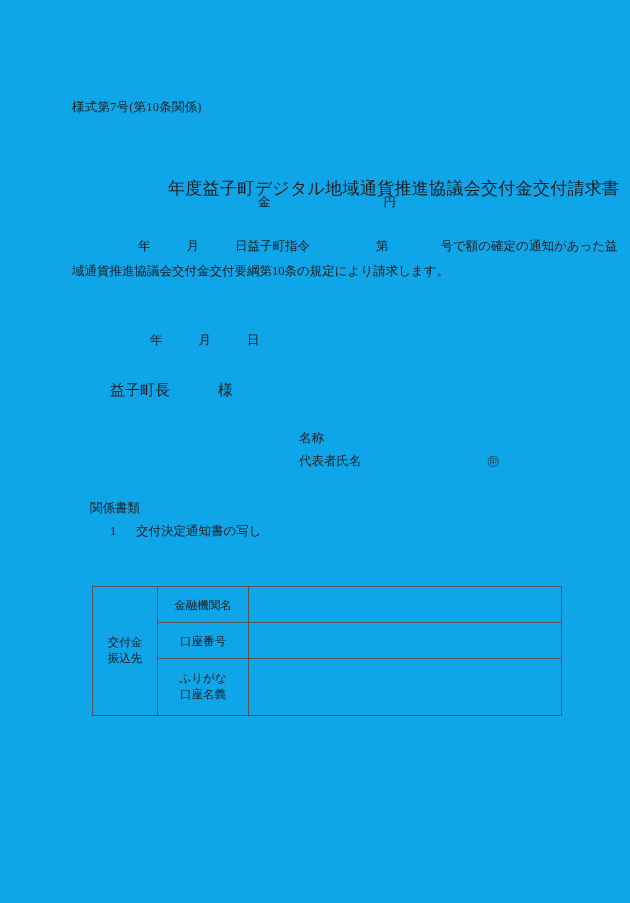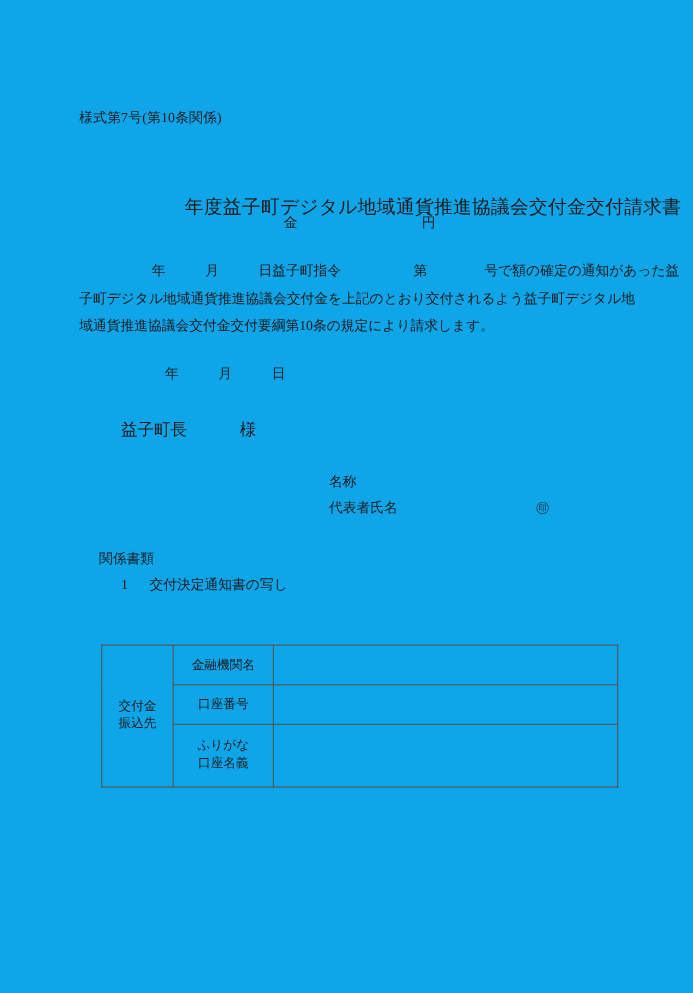--- a/index.html
+++ b/index.html
@@ -163,21 +163,20 @@
   <div class="doc-title">年度益子町デジタル地域通貨推進協議会交付金交付請求書</div>
 
   <div class="amount-row">
     <span>金</span><span class="gap-amount"></span><span>円</span>
   </div>
 
   <div class="body-para">
     <span class="ln">
       <span class="indent-1"></span><span>年</span><span class="gap-lg"></span><span>月</span><span class="gap-lg"></span><span>日益子町指令</span><span class="gap-xl"></span><span>第</span><span class="gap-num"></span><span>号で額の確定の通知があった益</span>
     </span>
-    <span class="ln">子町デジタル地域通貨推進協議会交付金を上記のとおり交付されるよう益子町デジタル地</span>
     <span class="ln">域通貨推進協議会交付金交付要綱第10条の規定により請求します。</span>
   </div>
 
   <div class="date-line">
     <span>年</span><span class="g"></span><span>月</span><span class="g"></span><span>日</span>
   </div>
 
   <div class="addressee">
     <span>益子町長</span><span class="g"></span><span>様</span>
   </div>

